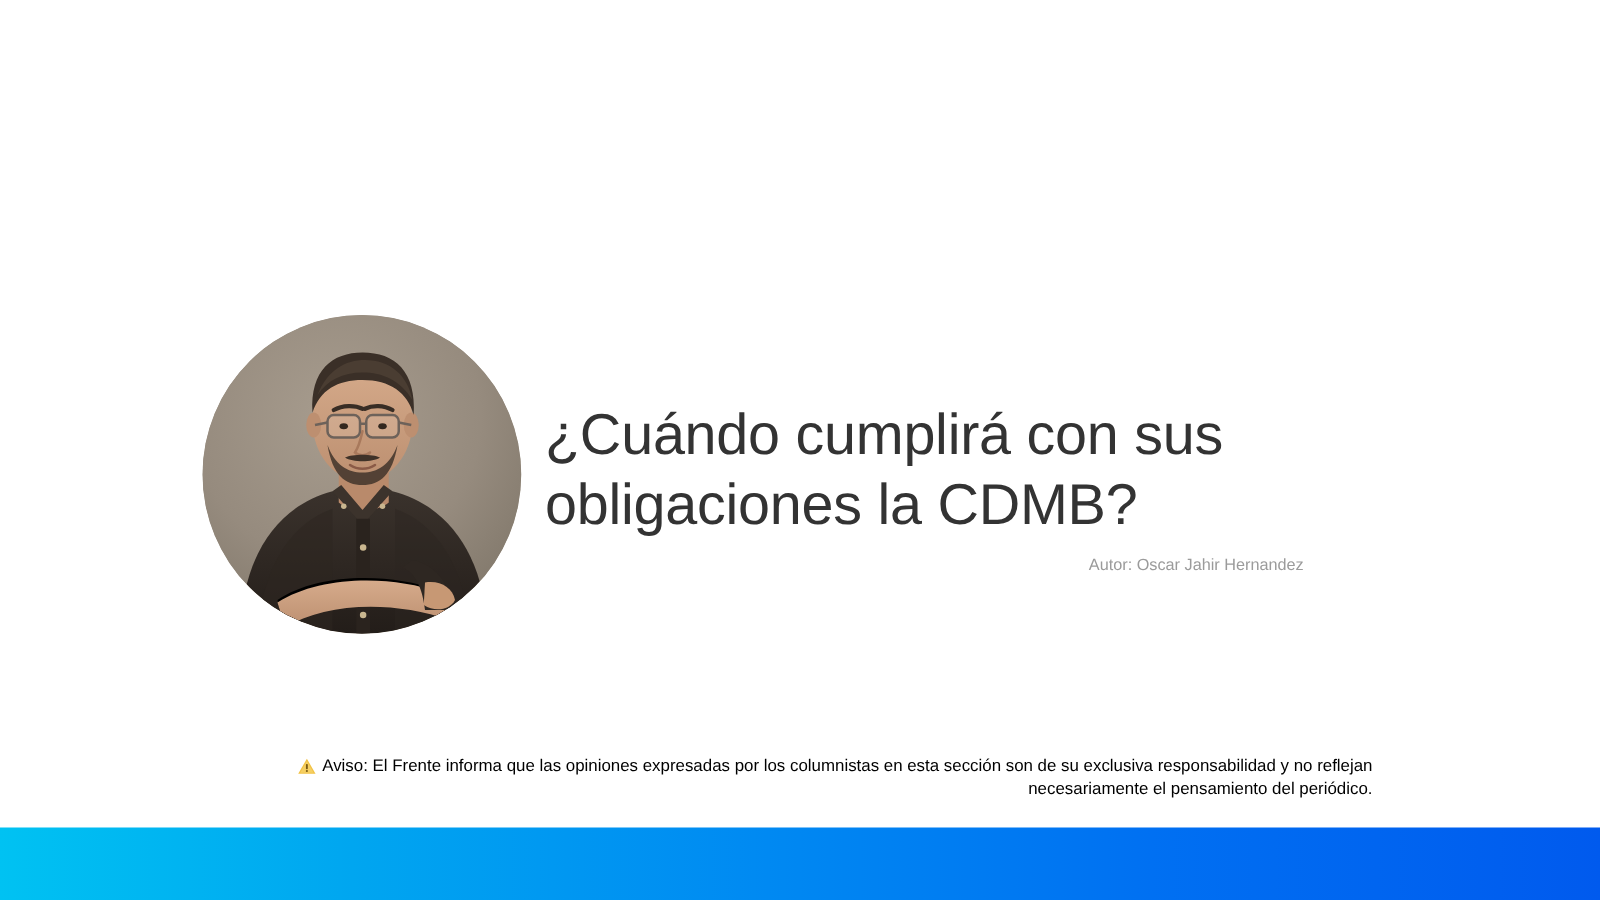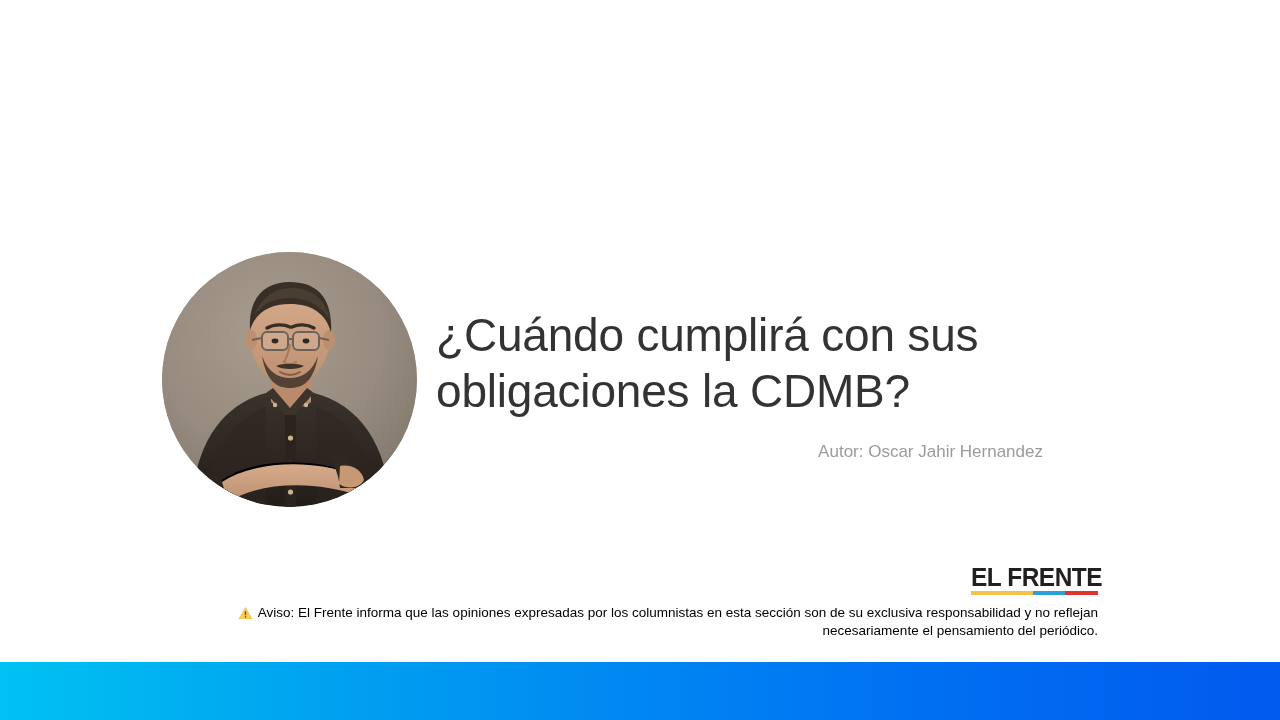--- a/index.html
+++ b/index.html
@@ -42,35 +42,35 @@
     font-size: 24px;
     line-height: 28px;
     font-weight: 400;
     letter-spacing: 0.1px;
     color: #d8232a;
     white-space: nowrap;
   }
   .headline {
     position: absolute;
     left: 436px;
-    top: 276px;
+    top: 288px;
     width: 640px;
     font-size: 46px;
     line-height: 56px;
     font-weight: 300;
     color: #333333;
     letter-spacing: -0.2px;
   }
   .author {
     position: absolute;
     left: 500px;
     top: 442px;
     width: 543px;
     text-align: right;
-    font-size: 17px;
+    font-size: 13px;
     line-height: 20px;
     color: #9b9b9b;
     font-weight: 400;
   }
 
   
   .logo {
     position: absolute;
     left: 971px;
     top: 564px;
@@ -208,28 +208,20 @@
         <path d="M 118 120 C 124 124 132 124 138 120" stroke="#8a5a46" stroke-width="2" fill="none" stroke-linecap="round"></path>
       </g>
     </svg>
   </div>
 
 
   <h1 class="headline">¿Cuándo cumplirá con sus obligaciones la CDMB?</h1>
 
   <div class="author">Autor: Oscar Jahir Hernandez</div>
 
-  <div class="logo">
-    <div class="logo-word">EL FRENTE</div>
-    <div class="logo-bar">
-      <span class="seg-yellow"></span>
-      <span class="seg-blue"></span>
-      <span class="seg-red"></span>
-    </div>
-  </div>
 
   <div class="disclaimer">
     <svg class="warn-icon" viewBox="0 0 16 14">
       <path d="M8 0.6 L15.4 13.4 H0.6 Z" fill="#f2c244"></path>
       <path d="M8 2.6 L13.7 12.5 H2.3 Z" fill="#f5cf63"></path>
       <rect x="7.2" y="5.1" width="1.6" height="4.4" rx="0.6" fill="#7a5a12"></rect>
       <circle cx="8" cy="11.1" r="0.9" fill="#7a5a12"></circle>
     </svg><span>Aviso: El Frente informa que las opiniones expresadas por los columnistas en esta sección son de su exclusiva responsabilidad y no reflejan necesariamente el pensamiento del periódico.</span>
   </div>
 

